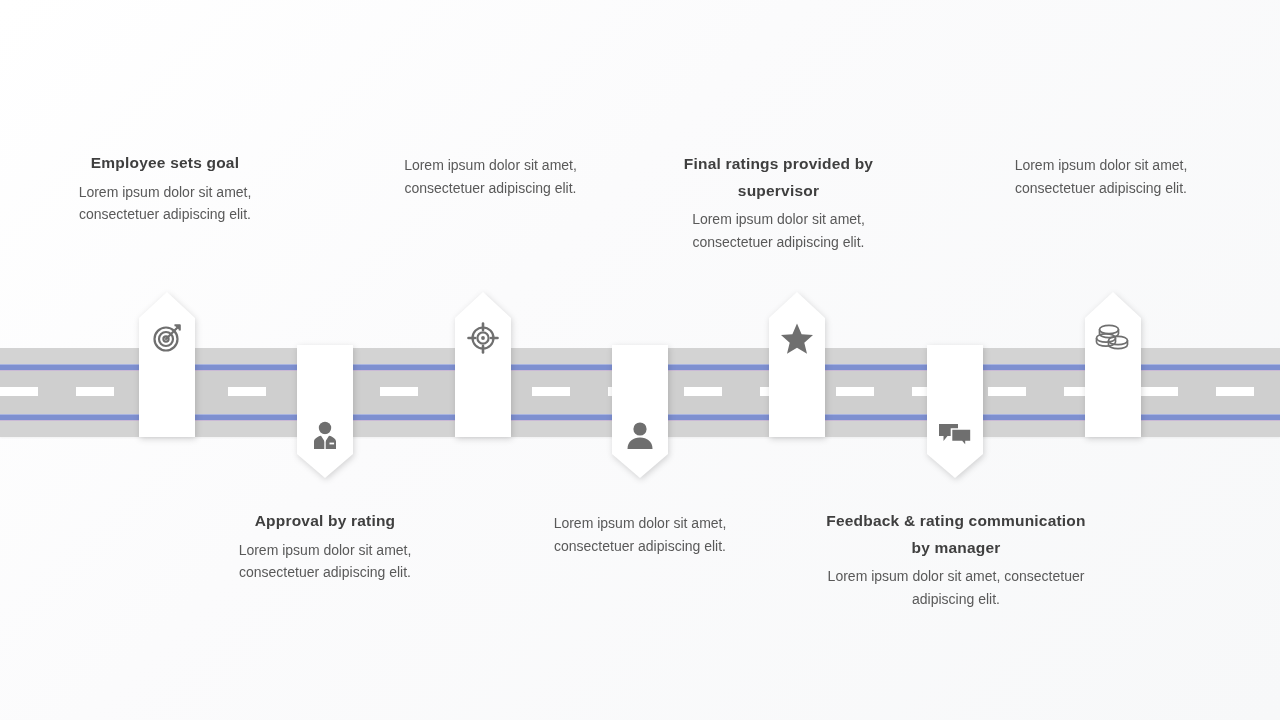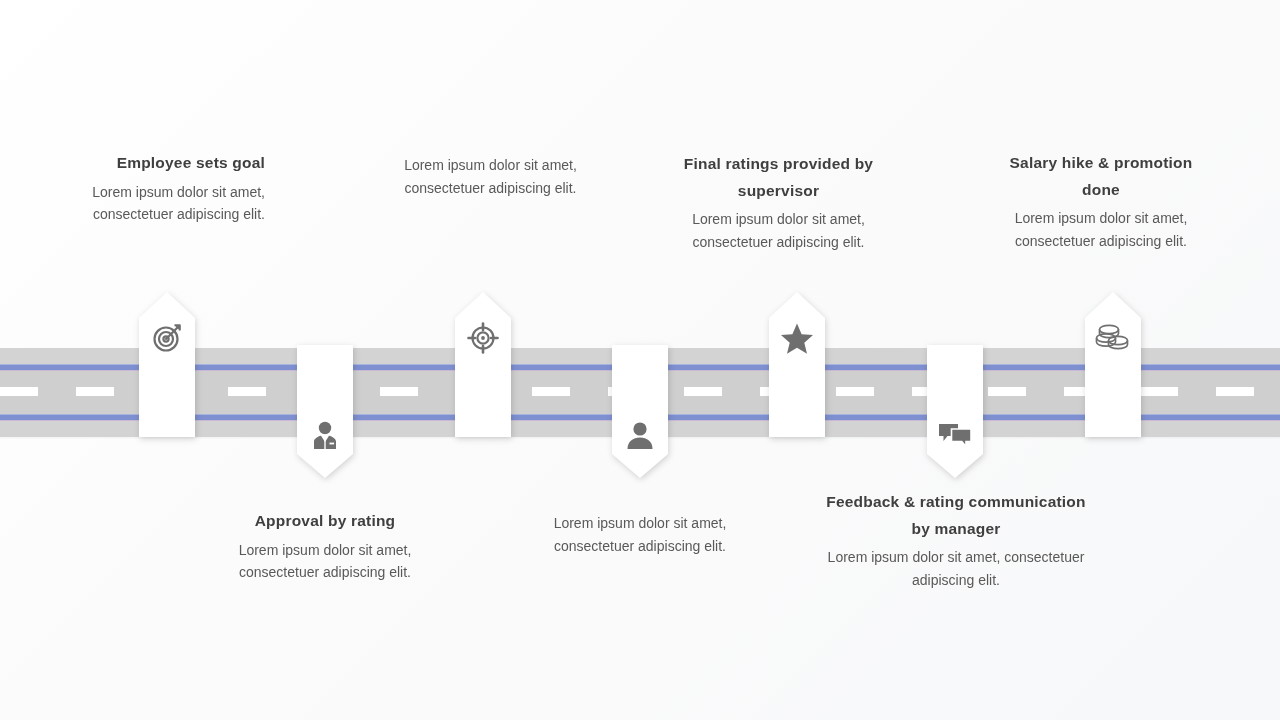--- a/index.html
+++ b/index.html
@@ -150,49 +150,48 @@
 <div class="slide">
 
 
   <div class="road">
     <div class="road-band-inner"></div>
     <div class="road-edge top"></div>
     <div class="road-lane"></div>
     <div class="road-edge bottom"></div>
   </div>
 
-  <div class="block top" style="left:65px; top:150px; width:200px;text-align:right;">
+  <div class="block top" style="left:65px; top:150px; width:200px;">
     <div class="heading">Employee sets goal</div>
     <div class="body">Lorem ipsum dolor sit amet, consectetuer adipiscing elit.</div>
   </div>
 
   <div class="block top" style="left:383px; top:150px; width:215px;">
     <div class="body">Lorem ipsum dolor sit amet, consectetuer adipiscing elit.</div>
   </div>
 
   <div class="block top" style="left:666px; top:151px; width:225px;">
     <div class="heading">Final ratings provided by supervisor</div>
     <div class="body">Lorem ipsum dolor sit amet, consectetuer adipiscing elit.</div>
   </div>
 
   <div class="block top" style="left:1002px; top:150px; width:198px;">
-    <div class="heading">Salary hike &amp; promotion done</div>
     <div class="body">Lorem ipsum dolor sit amet, consectetuer adipiscing elit.</div>
   </div>
 
   <div class="block bottom" style="left:225px; top:508px; width:200px;">
     <div class="heading">Approval by rating</div>
     <div class="body">Lorem ipsum dolor sit amet, consectetuer adipiscing elit.</div>
   </div>
 
   <div class="block bottom" style="left:540px; top:508px; width:200px;">
     <div class="body">Lorem ipsum dolor sit amet, consectetuer adipiscing elit.</div>
   </div>
 
-  <div class="block bottom" style="left:826px; top:489px; width:260px;">
+  <div class="block bottom" style="left:826px; top:508px; width:260px;">
     <div class="heading">Feedback &amp; rating communication by manager</div>
     <div class="body">Lorem ipsum dolor sit amet, consectetuer adipiscing elit.</div>
   </div>
 
   <div class="marker up" style="left:139px; top:292px;">
     <div class="pin"></div>
     <div class="icon">
       <svg width="34" height="34" viewBox="0 0 34 34" fill="none" stroke="currentColor">
         <circle cx="16" cy="18" r="11.5" stroke-width="2.2"></circle>
         <circle cx="16" cy="18" r="7" stroke-width="2.2"></circle>

